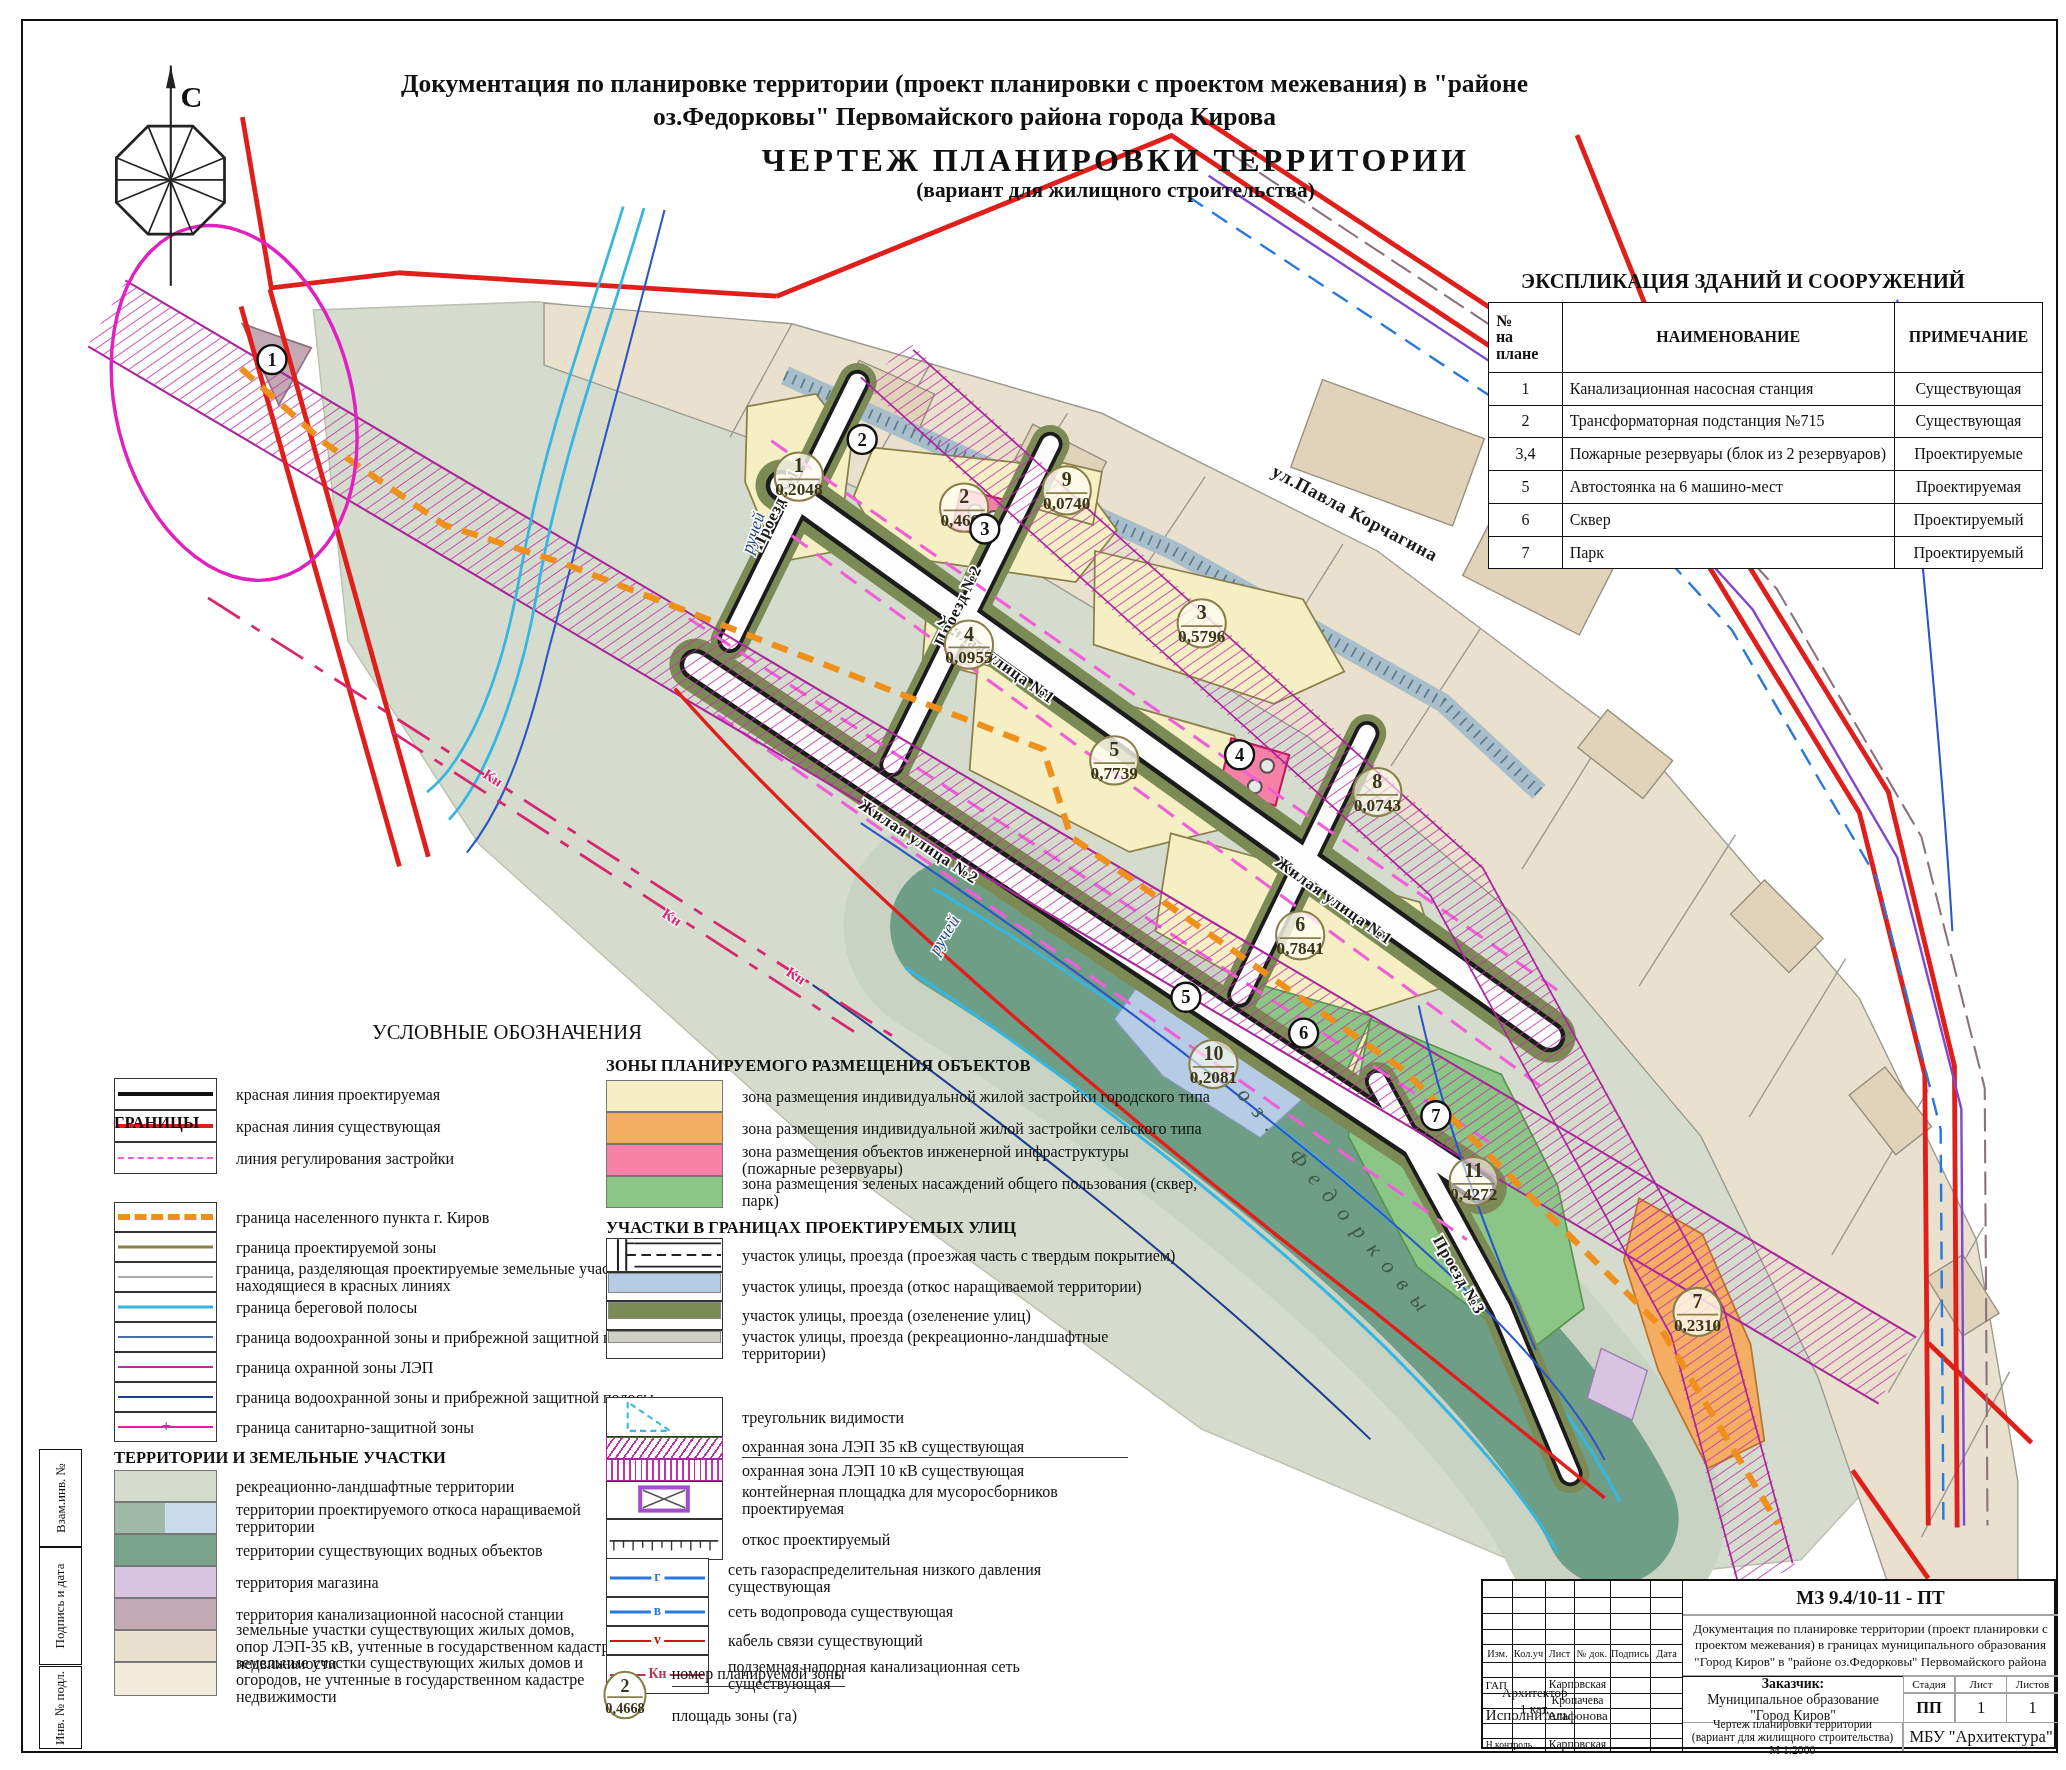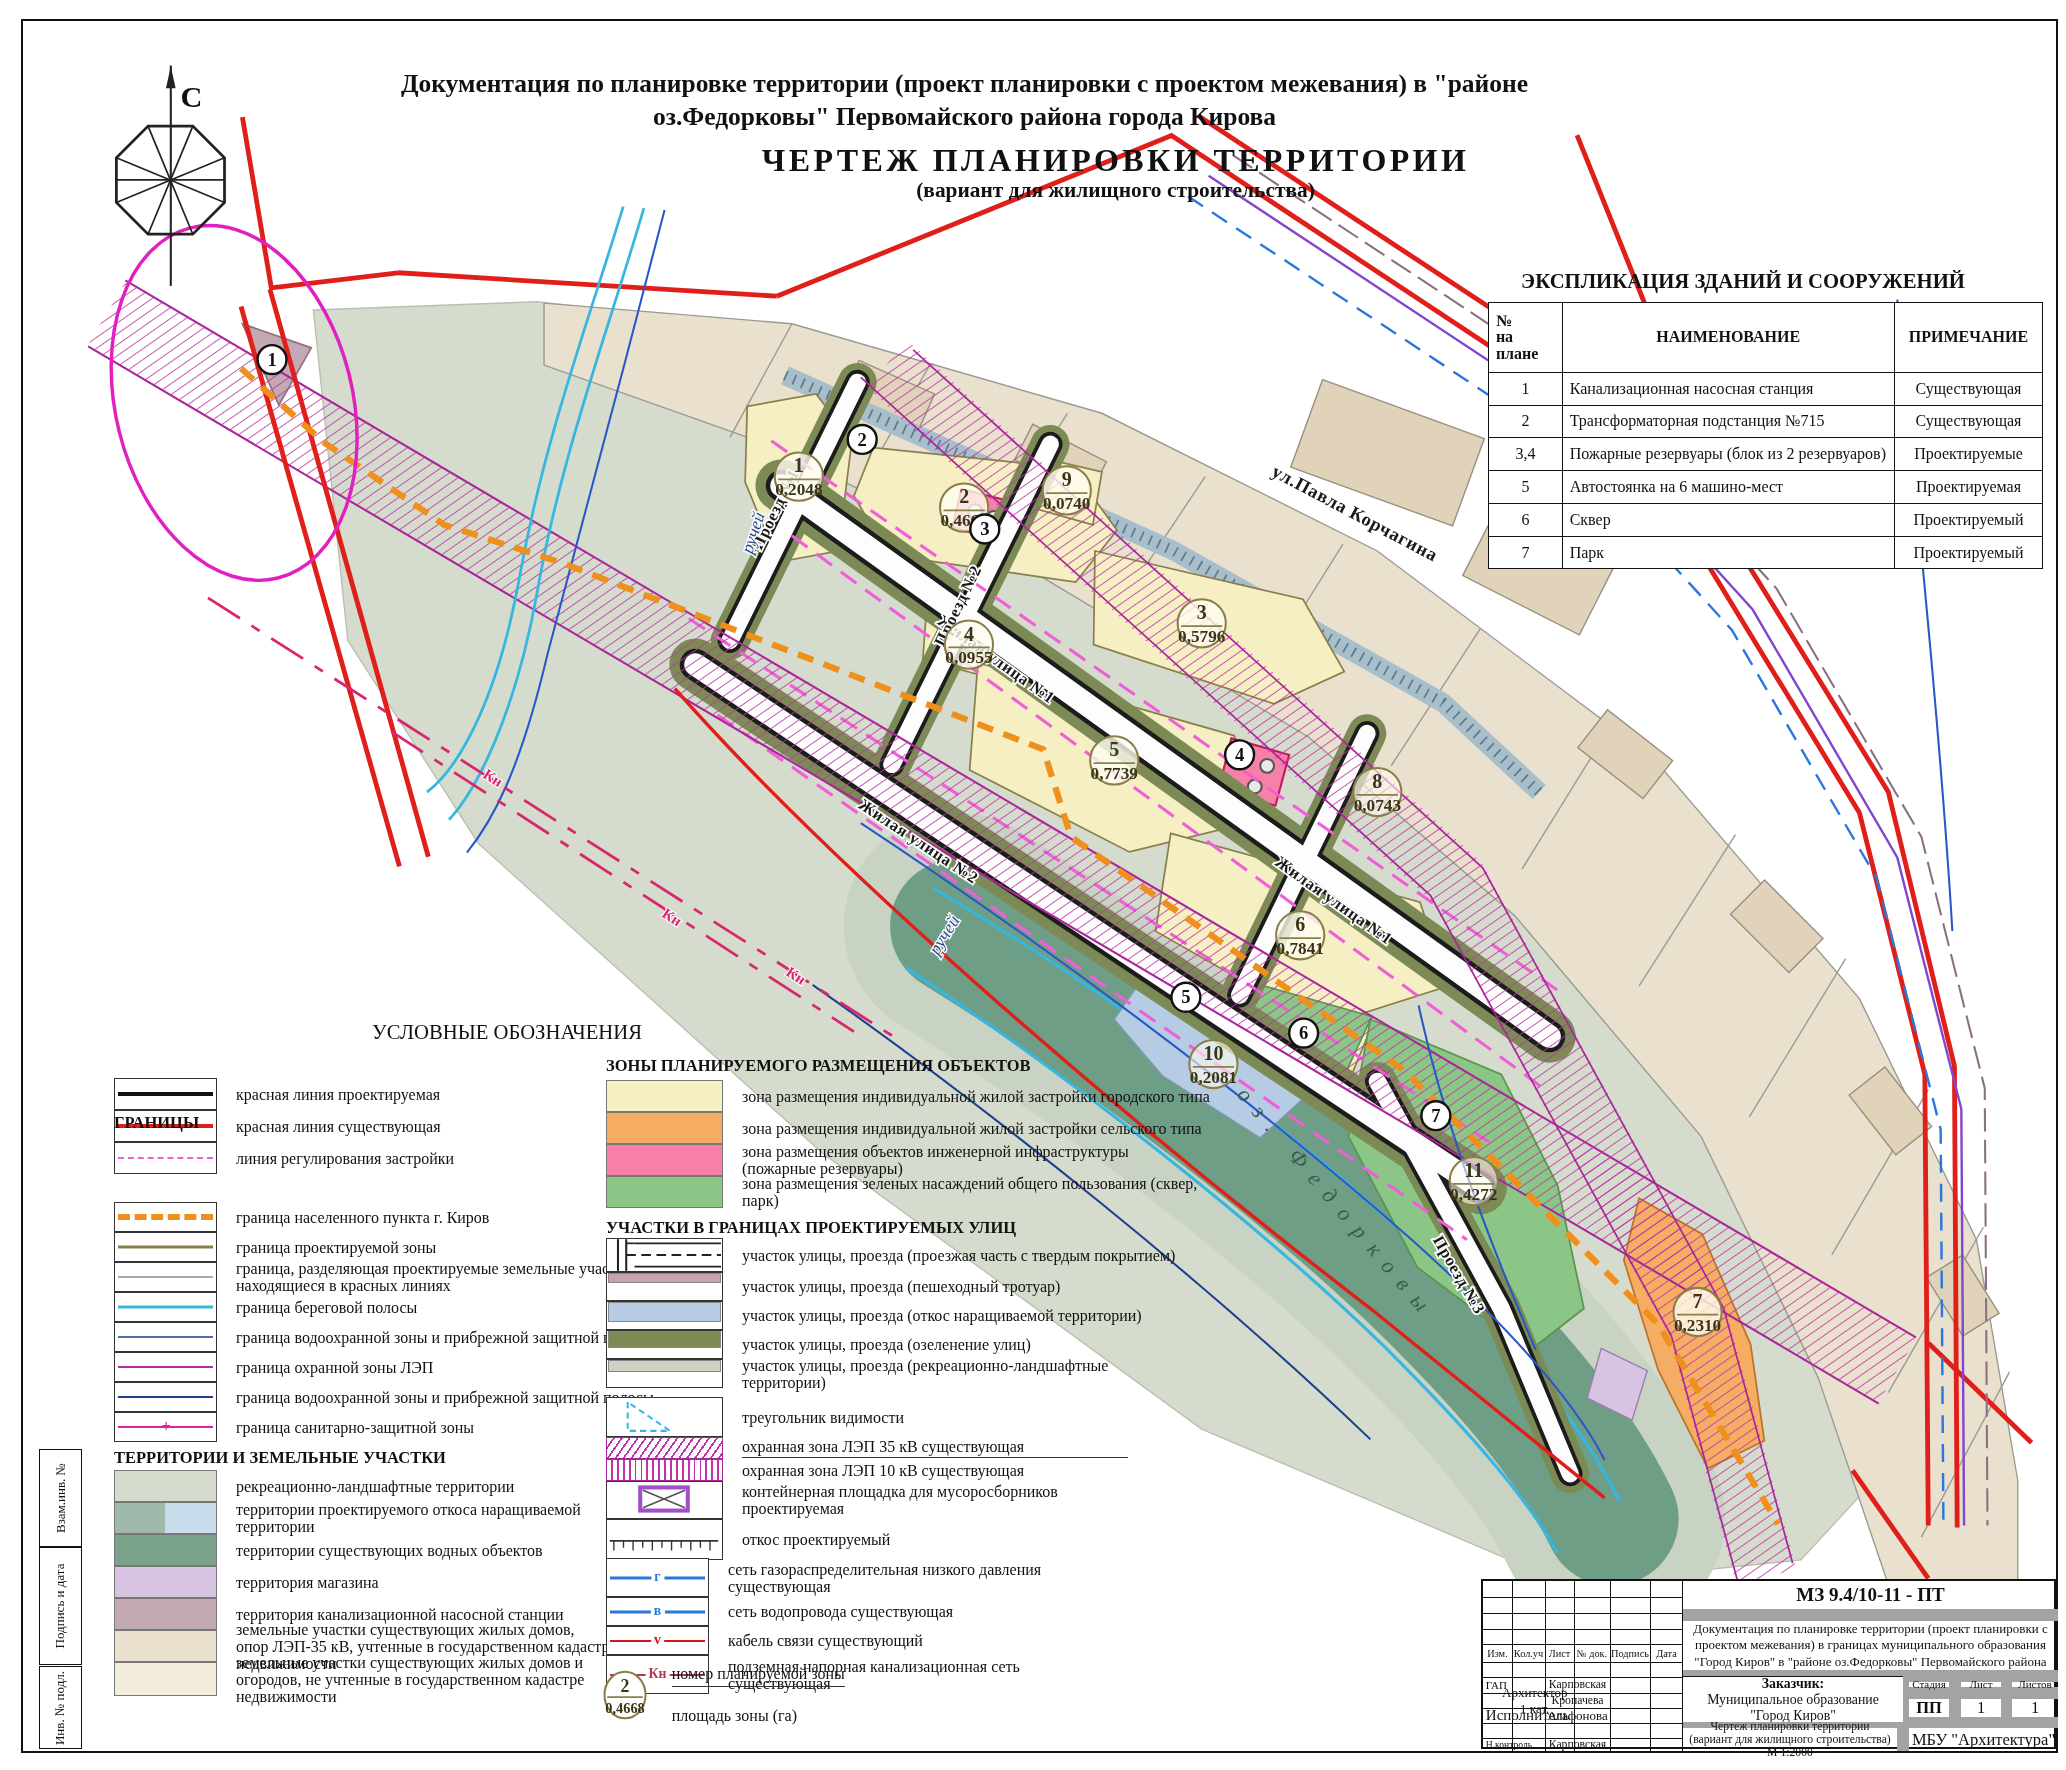--- a/index.html
+++ b/index.html
@@ -56,21 +56,21 @@
   .mk-b{color:#2a78dd;} .mk-r{color:#d01616;} .mk-s{color:#b5384f;}
   .band{margin:auto;border:0.7px solid #888;}
   .hatch35{background:repeating-linear-gradient(125deg,rgba(0,0,0,0) 0 4.8px,#c032a8 4.8px 6.5px);border:1.4px solid #a9279b;}
   .hatch10{background:repeating-linear-gradient(90deg,rgba(0,0,0,0) 0 4.1px,#c032a8 4.1px 5.9px);border:1.4px solid #a9279b;}
   .dual{background:linear-gradient(90deg,#9fb9ab 0 50%,#c8dcec 50% 100%);}
   .und{border-bottom:1.4px solid #333;padding-bottom:2.1px;}
   .znum-lbl{font-size:16px;line-height:18px;}
   .znum-lbl .top{border-bottom:1.4px solid #333;padding-bottom:2.8px;margin-bottom:20px;}
   
   .tb{left:1481px;top:1579px;width:575px;height:170px;border:2.1px solid #111;box-sizing:border-box;font-size:13.8px;}
-  .tb .cell{position:absolute;border:6px solid #a3a3a3;box-sizing:border-box;display:flex;align-items:center;justify-content:center;text-align:center;}
+  .tb .cell{position:absolute;border:1px solid #a3a3a3;box-sizing:border-box;display:flex;align-items:center;justify-content:center;text-align:center;}
   .tb .nb{border:none;}
   .vstamp{left:39px;top:1449px;width:43px;height:300px;}
   .vcell{position:absolute;left:0;width:43px;border:1.4px solid #111;box-sizing:border-box;display:flex;align-items:center;justify-content:center;}
   .vcell span{transform:rotate(-90deg);white-space:nowrap;font-size:13px;}
   
   svg text{font-family:"Liberation Serif",serif;}
   .stl{font-size:24px;font-weight:bold;fill:#1a1a1a;paint-order:stroke;stroke:#ffffff;stroke-width:5px;letter-spacing:1px;}
   .wlb{font-size:26px;font-style:italic;fill:#274a8e;paint-order:stroke;stroke:#ffffff;stroke-width:4px;}
   .lk{font-size:32px;fill:#3e5a4c;letter-spacing:18px;font-style:italic;}
   .zt{font-size:29px;font-weight:bold;fill:#3a3419;text-anchor:middle;}
@@ -577,26 +577,20 @@
           <line x1="28" y1="23" x2="166" y2="23" stroke="#222" stroke-width="3" stroke-dasharray="14 8"></line>
           <line x1="40" y1="6" x2="166" y2="6" stroke="#222" stroke-width="2.5"></line>
           <line x1="40" y1="40" x2="166" y2="40" stroke="#222" stroke-width="2.5"></line>
           <path d="M28,6 Q36,6 40,6" stroke="#222" stroke-width="2.5" fill="none"></path>
         </svg>
       </div>
       <div class="lb lbr">участок улицы, проезда  (проезжая часть с твердым покрытием)</div>
     </div>
     <div class="row h42">
         <div class="sw w170">
-          <div class="band" style="background:#c8a2aa;height:8.3px;width:96%"></div>
-        </div>
-        <div class="lb lbr">участок улицы, проезда (пешеходный тротуар)</div>
-      </div>
-    <div class="row h42">
-        <div class="sw w170">
           <div class="band" style="background:#b6cce4;height:18px;width:96%"></div>
         </div>
         <div class="lb lbr">участок улицы, проезда (откос наращиваемой территории)</div>
       </div>
     <div class="row h42">
         <div class="sw w170">
           <div class="band" style="background:#7c8b56;height:15px;width:96%"></div>
         </div>
         <div class="lb lbr">участок улицы, проезда (озеленение улиц)</div>
       </div>

